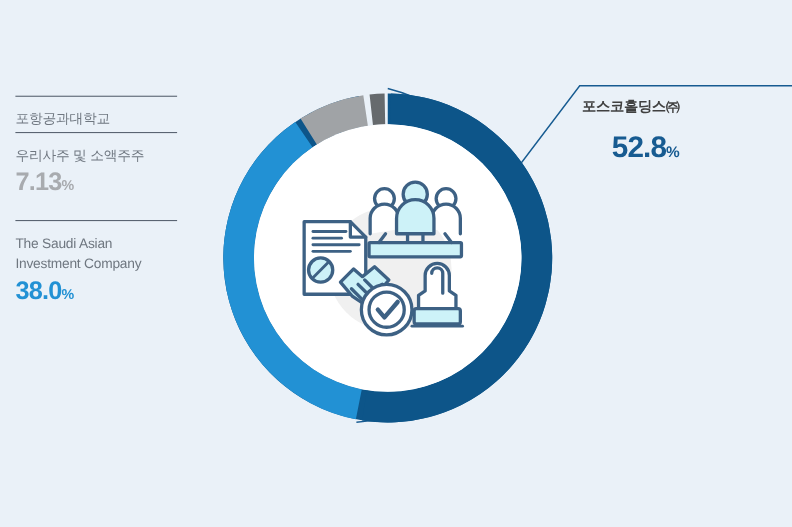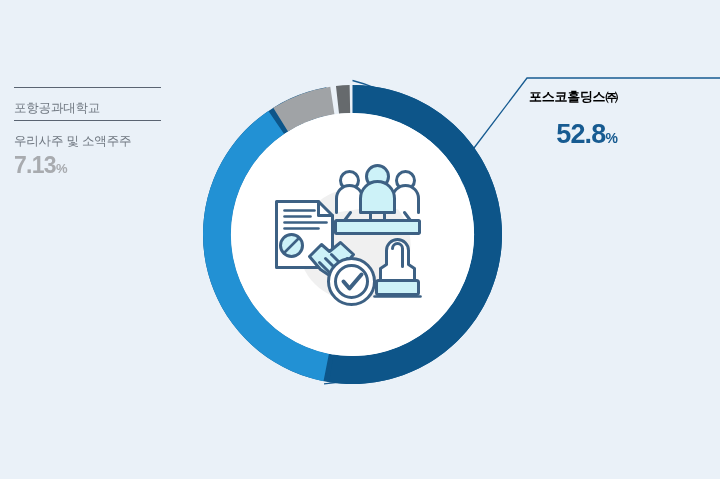--- a/index.html
+++ b/index.html
@@ -74,21 +74,21 @@
   .callout {
     position: absolute;
     right: 8px;
     top: 88px;
     width: 210px;
     text-align: right;
   }
   .callout-name {
     font-size: 13px;
     line-height: 18px;
-    color: #000000;
+    color: #404040;
     letter-spacing: -0.3px;
     font-weight: bold;
   }
   .callout-value {
     font-weight: bold;
     font-size: 27px;
     line-height: 32px;
     color: #175b91;
     letter-spacing: -0.8px;
     margin-top: 12px;
@@ -117,20 +117,26 @@
       <div class="legend-rule"></div>
       <div class="legend-name">포항공과대학교</div>
     </div>
 
     <div class="legend-item">
       <div class="legend-rule"></div>
       <div class="legend-name">우리사주 및 소액주주</div>
       <div class="legend-value v-gray"><span>7.13</span><span class="pct">%</span></div>
     </div>
 
+    <div class="legend-item">
+      <div class="legend-rule"></div>
+      <div class="legend-name">The Saudi Asian</div>
+      <div class="legend-name">Investment Company</div>
+      <div class="legend-value v-blue"><span>38.0</span><span class="pct">%</span></div>
+    </div>
 
   </div>
 
   <svg class="leader" viewBox="0 0 720 479">
     <path d="M 474 148 L 527 78 L 720 78" fill="none" stroke="#175b91" stroke-width="1.3"></path>
   </svg>
 
   <div class="donut-wrap">
     <svg width="313" height="313" viewBox="0 0 313 313">
 

